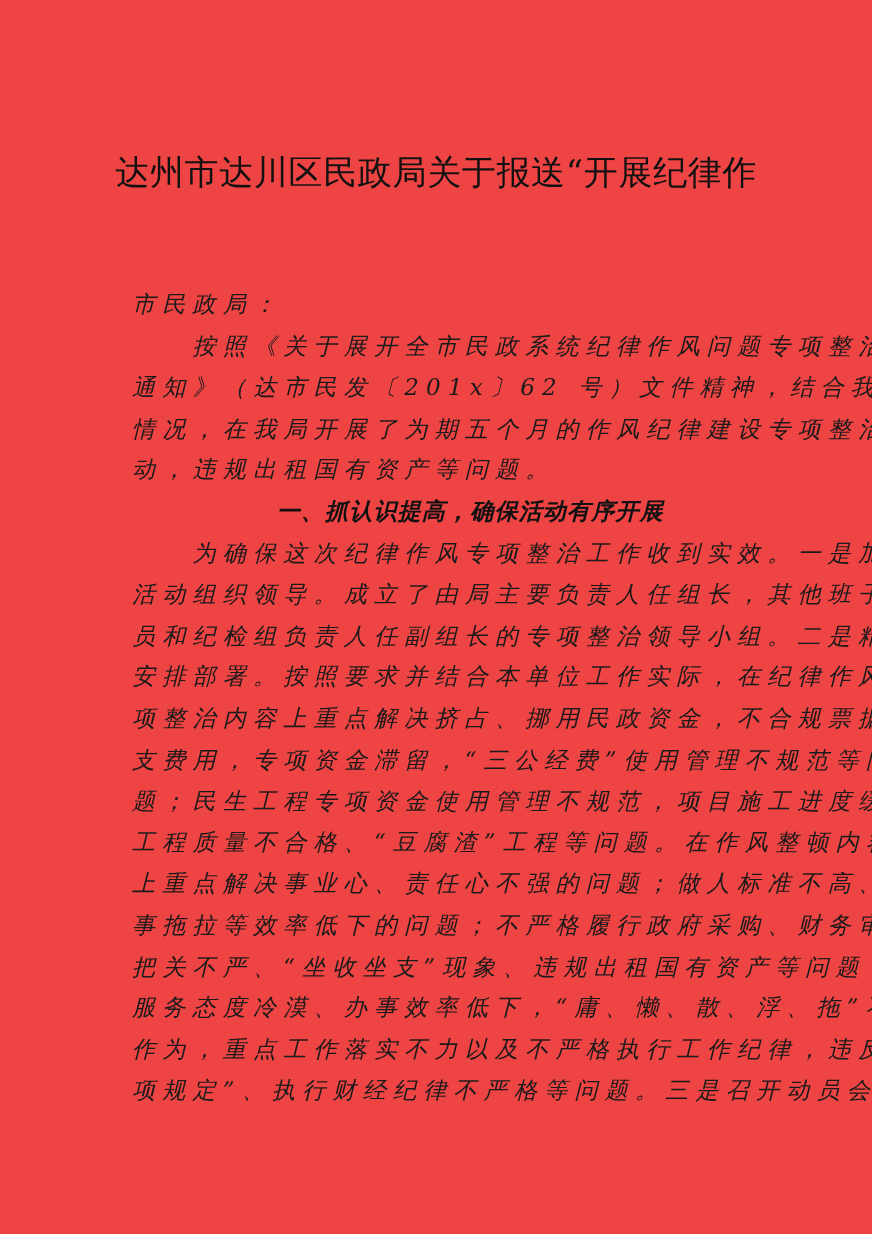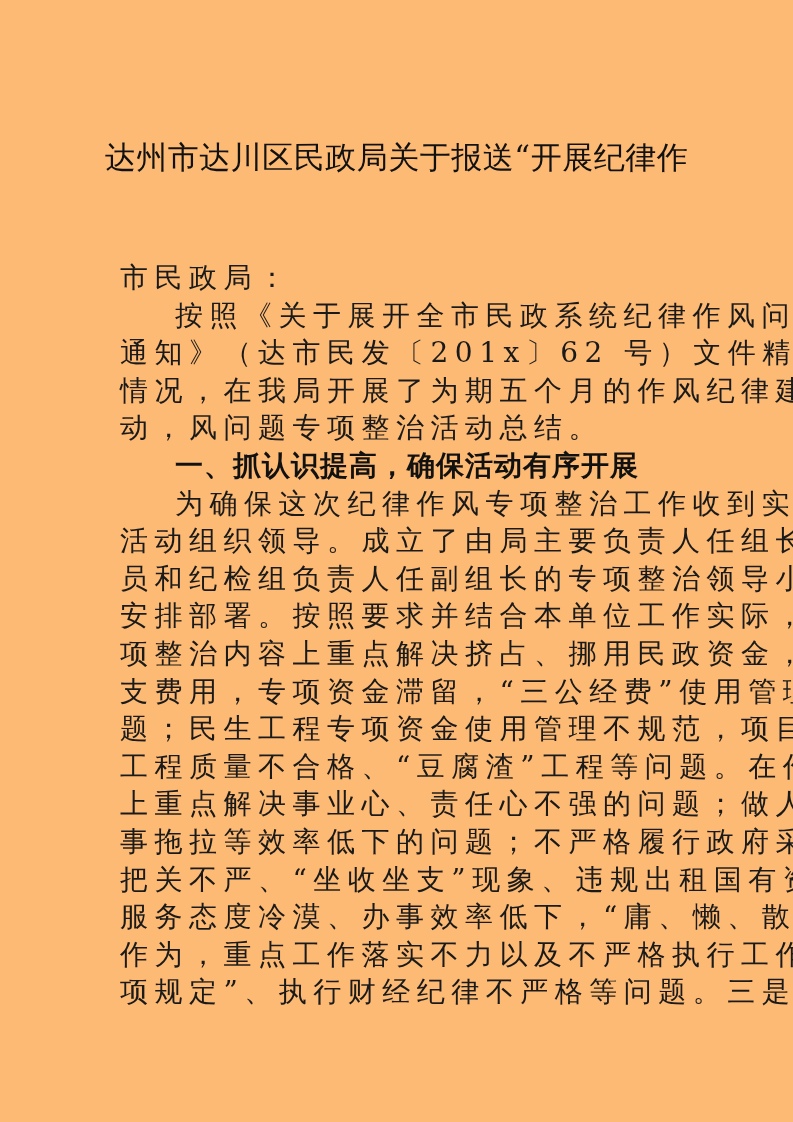--- a/index.html
+++ b/index.html
@@ -1,42 +1,42 @@
 <!DOCTYPE html>
 <html><head>
 <meta charset="utf-8">
 <style>
   html, body { margin: 0; padding: 0; background: #ffffff; }
   body { width: 793px; height: 1122px; position: relative; overflow: hidden;
          font-family: "DejaVu Serif", "Liberation Serif", serif; color: #111111; }
-  .page { position: absolute; left: 0; top: 0; width: 793px; height: 1122px; background: #fdba74; }
+  .page { position: absolute; left: 0; top: 0; width: 793px; height: 1122px; background: #ef4444; }
   .title { position: absolute; left: 100px; width: 593px; top: 138px; text-align: center;
            font-size: 31px; line-height: 39px; letter-spacing: 0.5px; color: #111; }
   .title .tl { display: block; white-space: nowrap; }
   .body { position: absolute; left: 120px; top: 259px; width: 560px; }
-  .line { display: block; height: 37.6px; line-height: 37.6px; font-size: 28px;
-          letter-spacing: 6.5px; white-space: nowrap; color: #1a1a1a; }
+  .line { display: block; height: 37.6px; line-height: 37.6px; font-size: 21px;
+          letter-spacing: 6.5px; white-space: nowrap; color: #1a1a1a; font-style: italic; }
   .indent { padding-left: 55px; }
-  .heading { font-weight: bold; font-family: "DejaVu Sans", "Liberation Sans", sans-serif; letter-spacing: 1px; color: #111; }
+  .heading { font-weight: bold; font-family: "DejaVu Sans", "Liberation Sans", sans-serif; letter-spacing: 1px; color: #111; text-align: center; }
 </style>
 </head>
 <body>
 
 <div class="page">
   <div class="title">
     <span class="tl">达州市达川区民政局关于报送“开展纪律作</span>
   </div>
 
   <div class="body">
     <span class="line">市民政局：</span>
 
     <span class="line indent">按照《关于展开全市民政系统纪律作风问题专项整治的</span>
     <span class="line">通知》（达市民发〔201x〕62 号）文件精神，结合我区实际</span>
     <span class="line">情况，在我局开展了为期五个月的作风纪律建设专项整治活</span>
-    <span class="line">动，风问题专项整治活动总结。</span>
+    <span class="line">动，违规出租国有资产等问题。</span>
 
     <span class="line indent heading">一、抓认识提高，确保活动有序开展</span>
 
     <span class="line indent">为确保这次纪律作风专项整治工作收到实效。一是加强</span>
     <span class="line">活动组织领导。成立了由局主要负责人任组长，其他班子成</span>
     <span class="line">员和纪检组负责人任副组长的专项整治领导小组。二是精心</span>
     <span class="line">安排部署。按照要求并结合本单位工作实际，在纪律作风专</span>
     <span class="line">项整治内容上重点解决挤占、挪用民政资金，不合规票据列</span>
     <span class="line">支费用，专项资金滞留，“三公经费”使用管理不规范等问</span>
     <span class="line">题；民生工程专项资金使用管理不规范，项目施工进度缓慢，</span>

